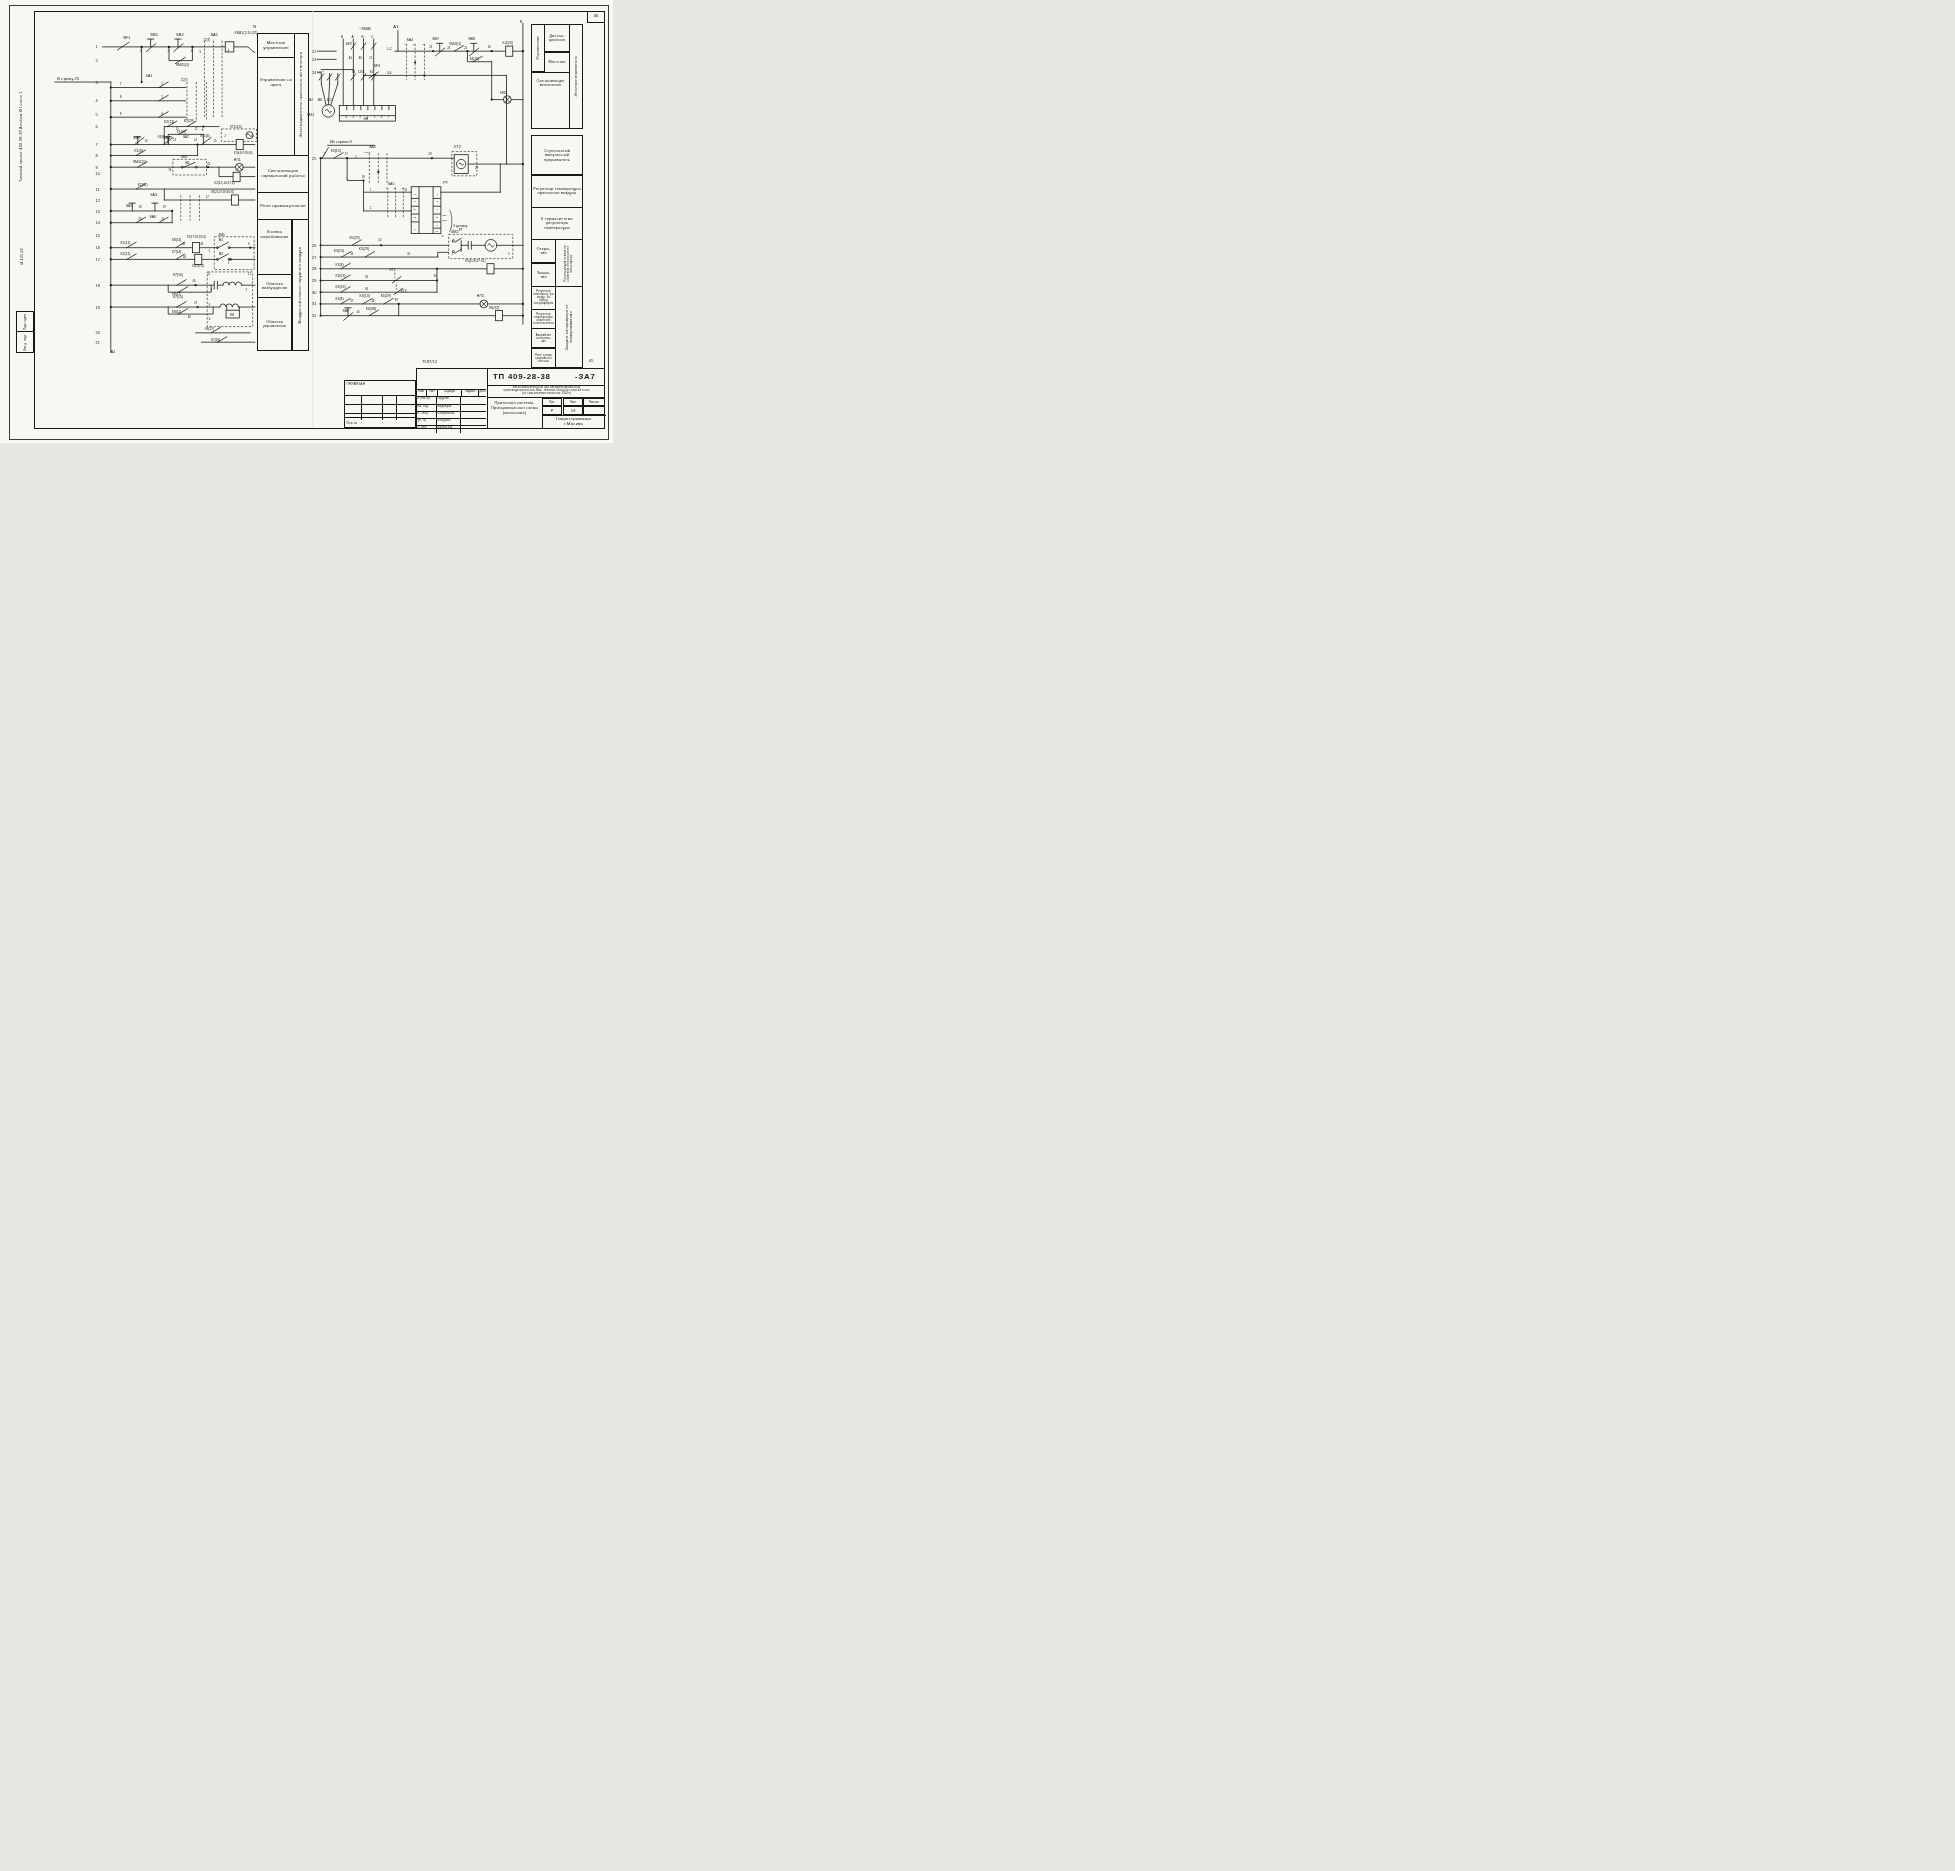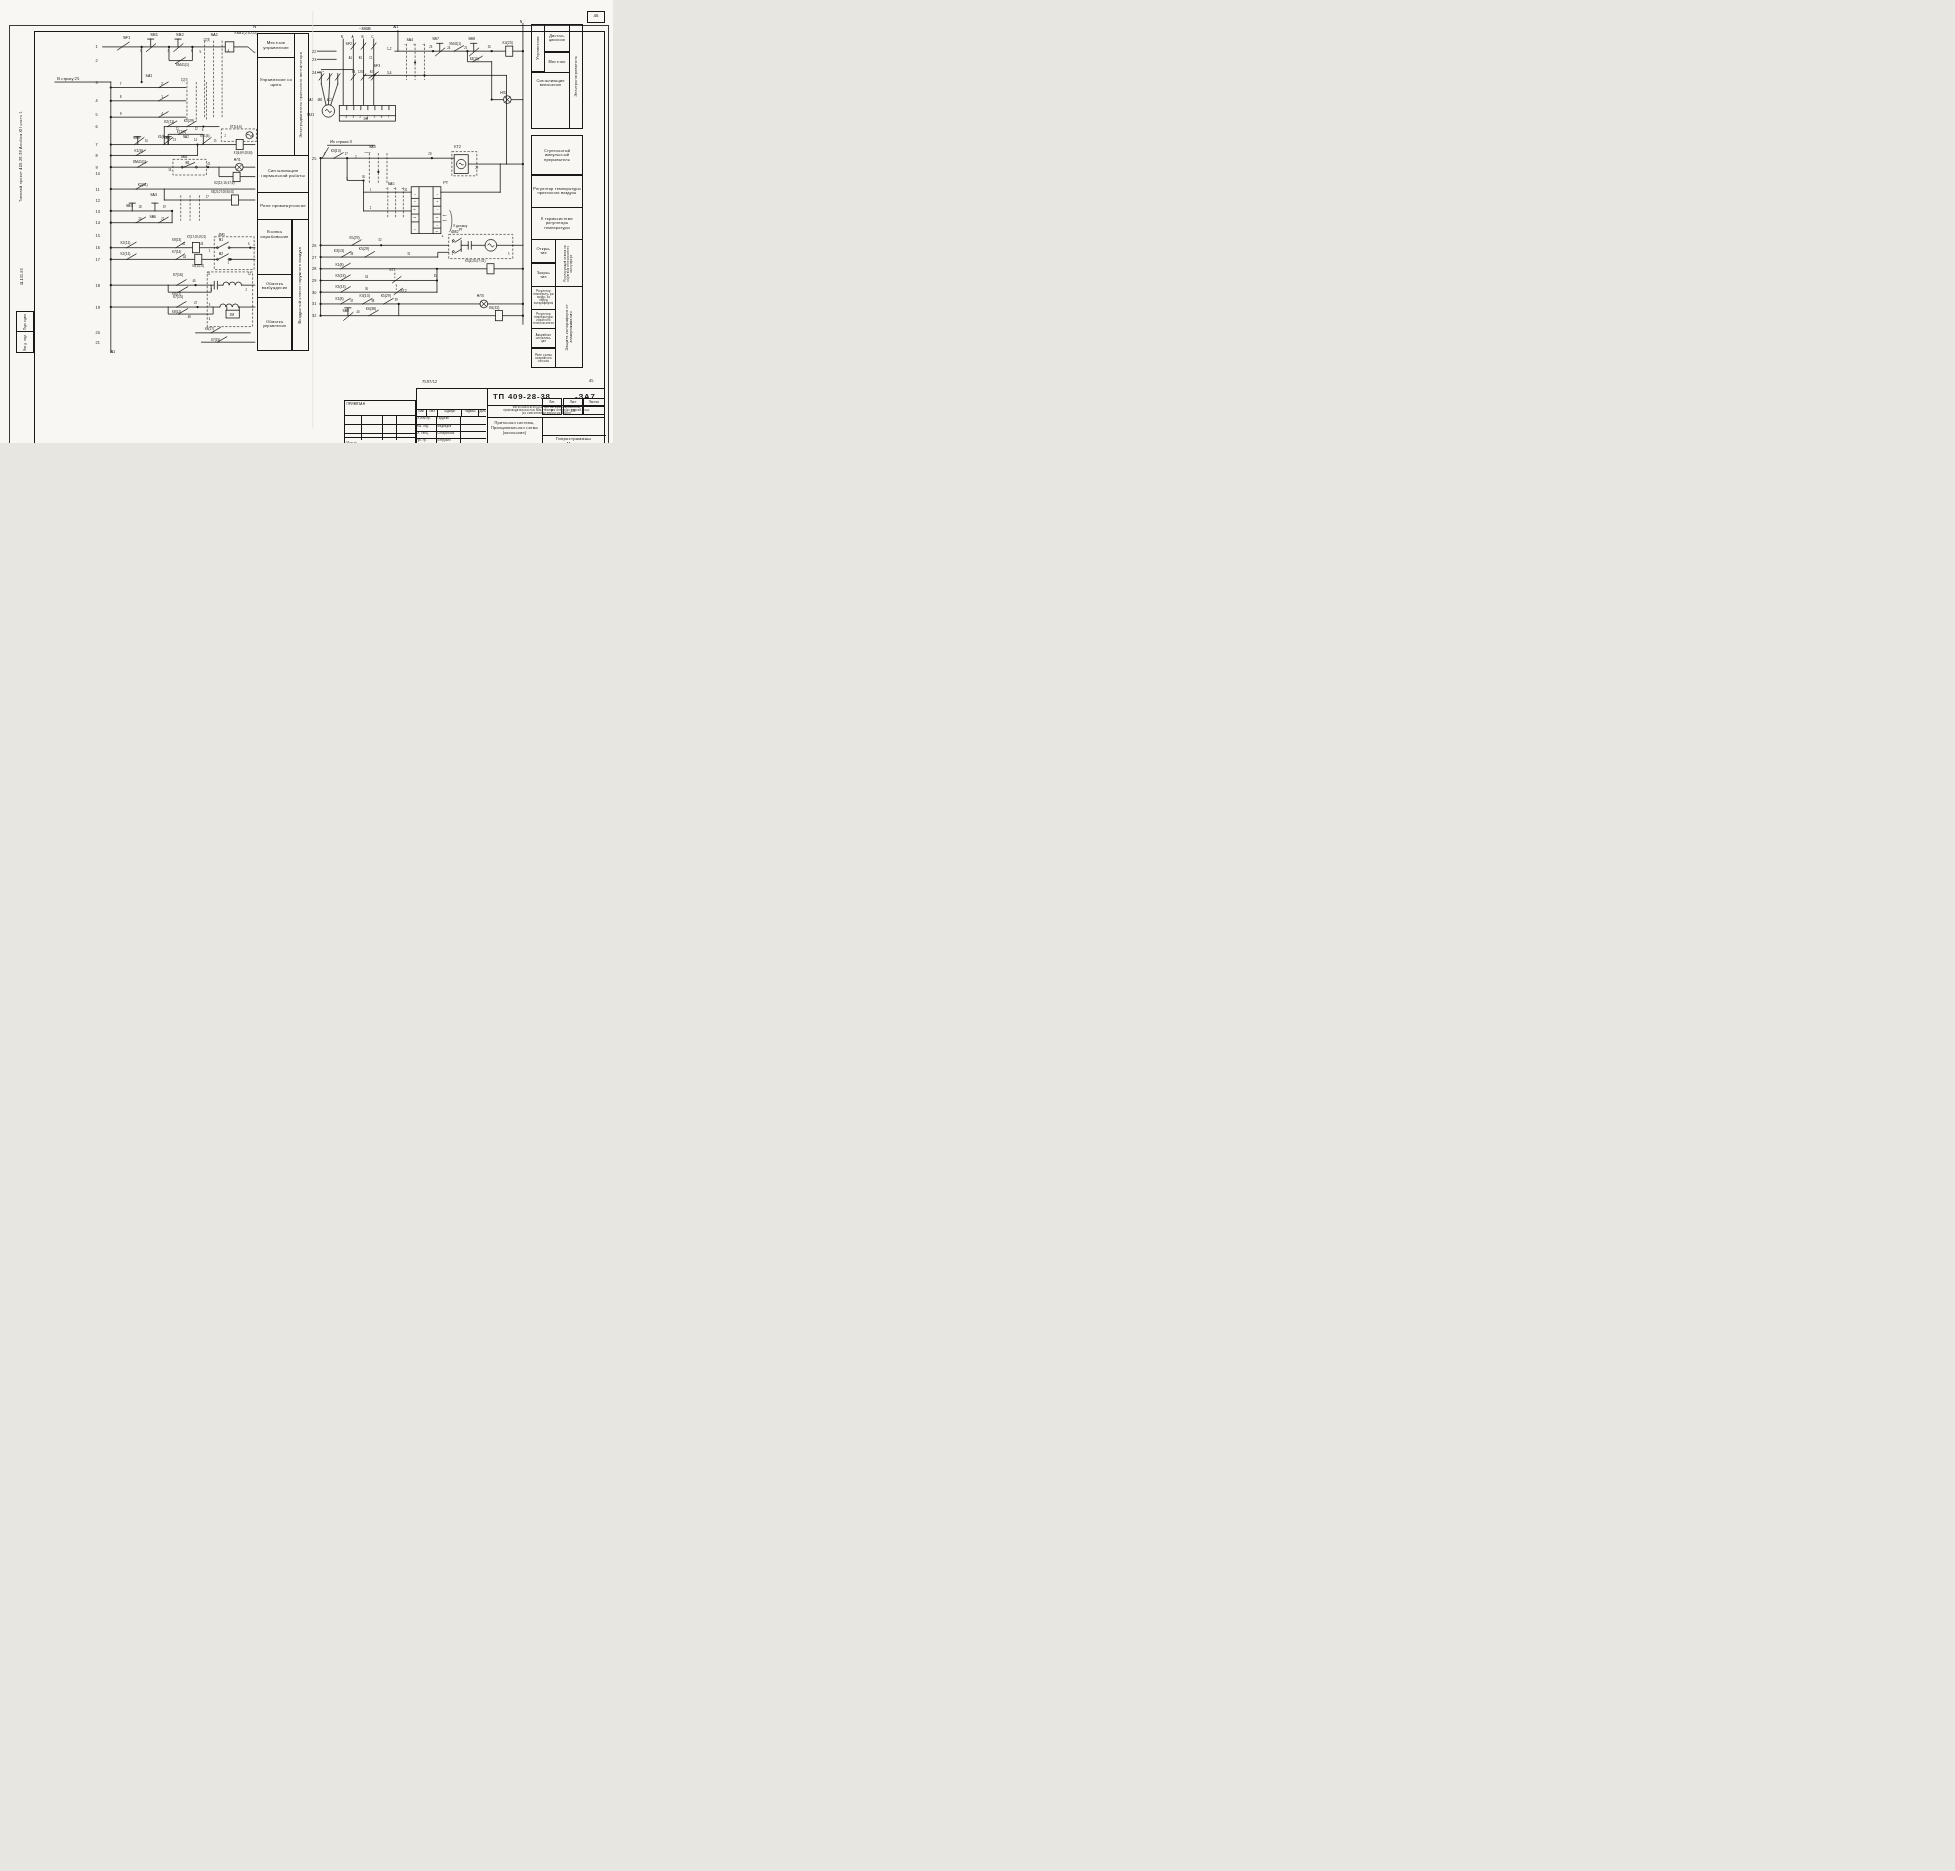--- a/index.html
+++ b/index.html
@@ -1,17 +1,17 @@
 <!DOCTYPE html>
 <html style="font-size:6.3px"><head>
 <meta charset="utf-8">
 <style>
   html,body{margin:0;padding:0;background:#e8e6e0;}
   #sheet{position:relative;width:613px;height:443px;background:#f8f7f3;font-family:"Liberation Sans",sans-serif;color:#181818;overflow:hidden;}
-  .abs{position:absolute;box-sizing:border-box;margin-top:20px;}
+  .abs{position:absolute;box-sizing:border-box;}
   .frame{border:1px solid #181818;}
   .thin{border:0.4px solid #3a3a3a;}
   .box{position:absolute;box-sizing:border-box;border:0.8px solid #181818;display:flex;align-items:center;justify-content:center;text-align:center;padding:0.8px;line-height:1.15;background:transparent;}
   .vbox{writing-mode:vertical-rl;transform:rotate(180deg);}
   .hand{letter-spacing:0.2px;}
   .t11{font-size:4.3px;} .t10{font-size:3.9px;} .t9{font-size:3.5px;} .t8{font-size:3.1px;} .t7{font-size:2.7px;}
   .big{font-size:7.8px;font-weight:bold;letter-spacing:0.8px;}
   svg text{font-family:"Liberation Sans",sans-serif;fill:#181818;}
   .cell{position:absolute;box-sizing:border-box;border:0.6px solid #181818;display:flex;align-items:center;justify-content:center;text-align:center;overflow:hidden;} .notb{border-top:none;}
 </style>

